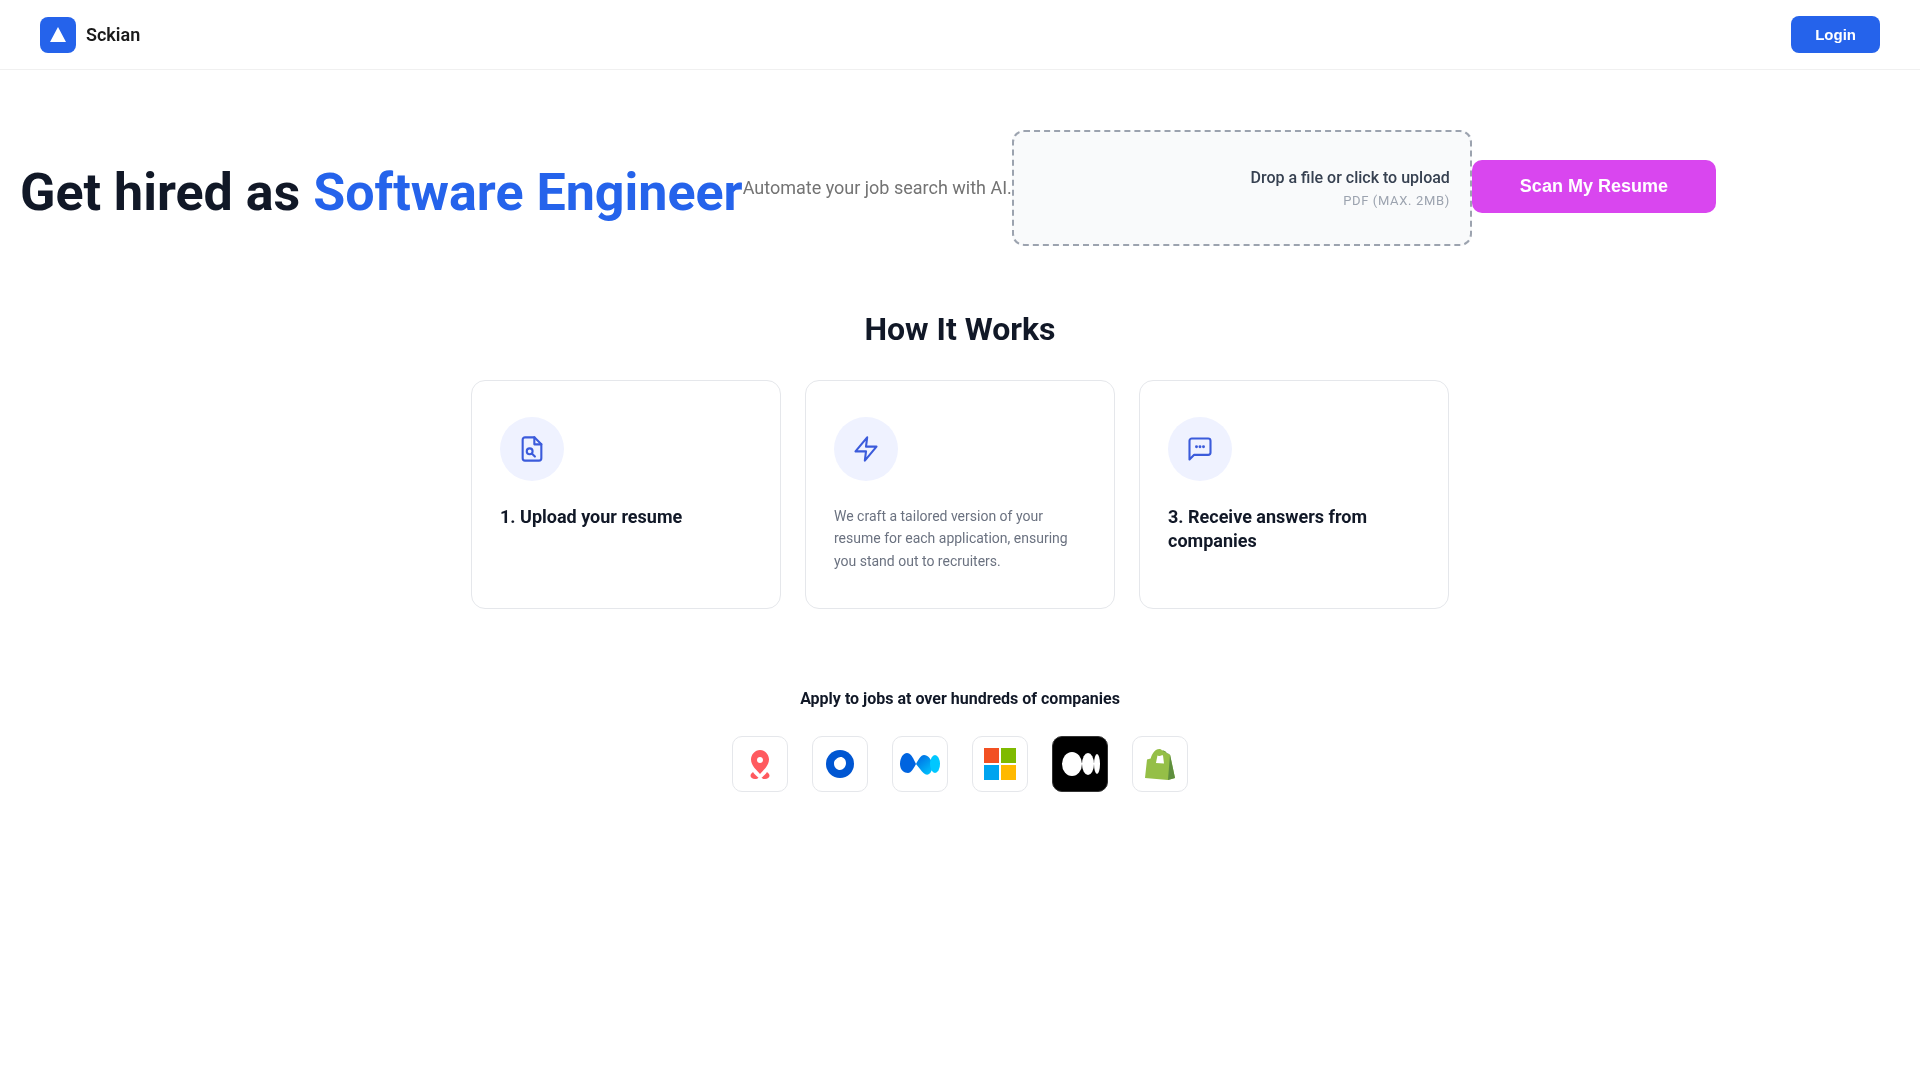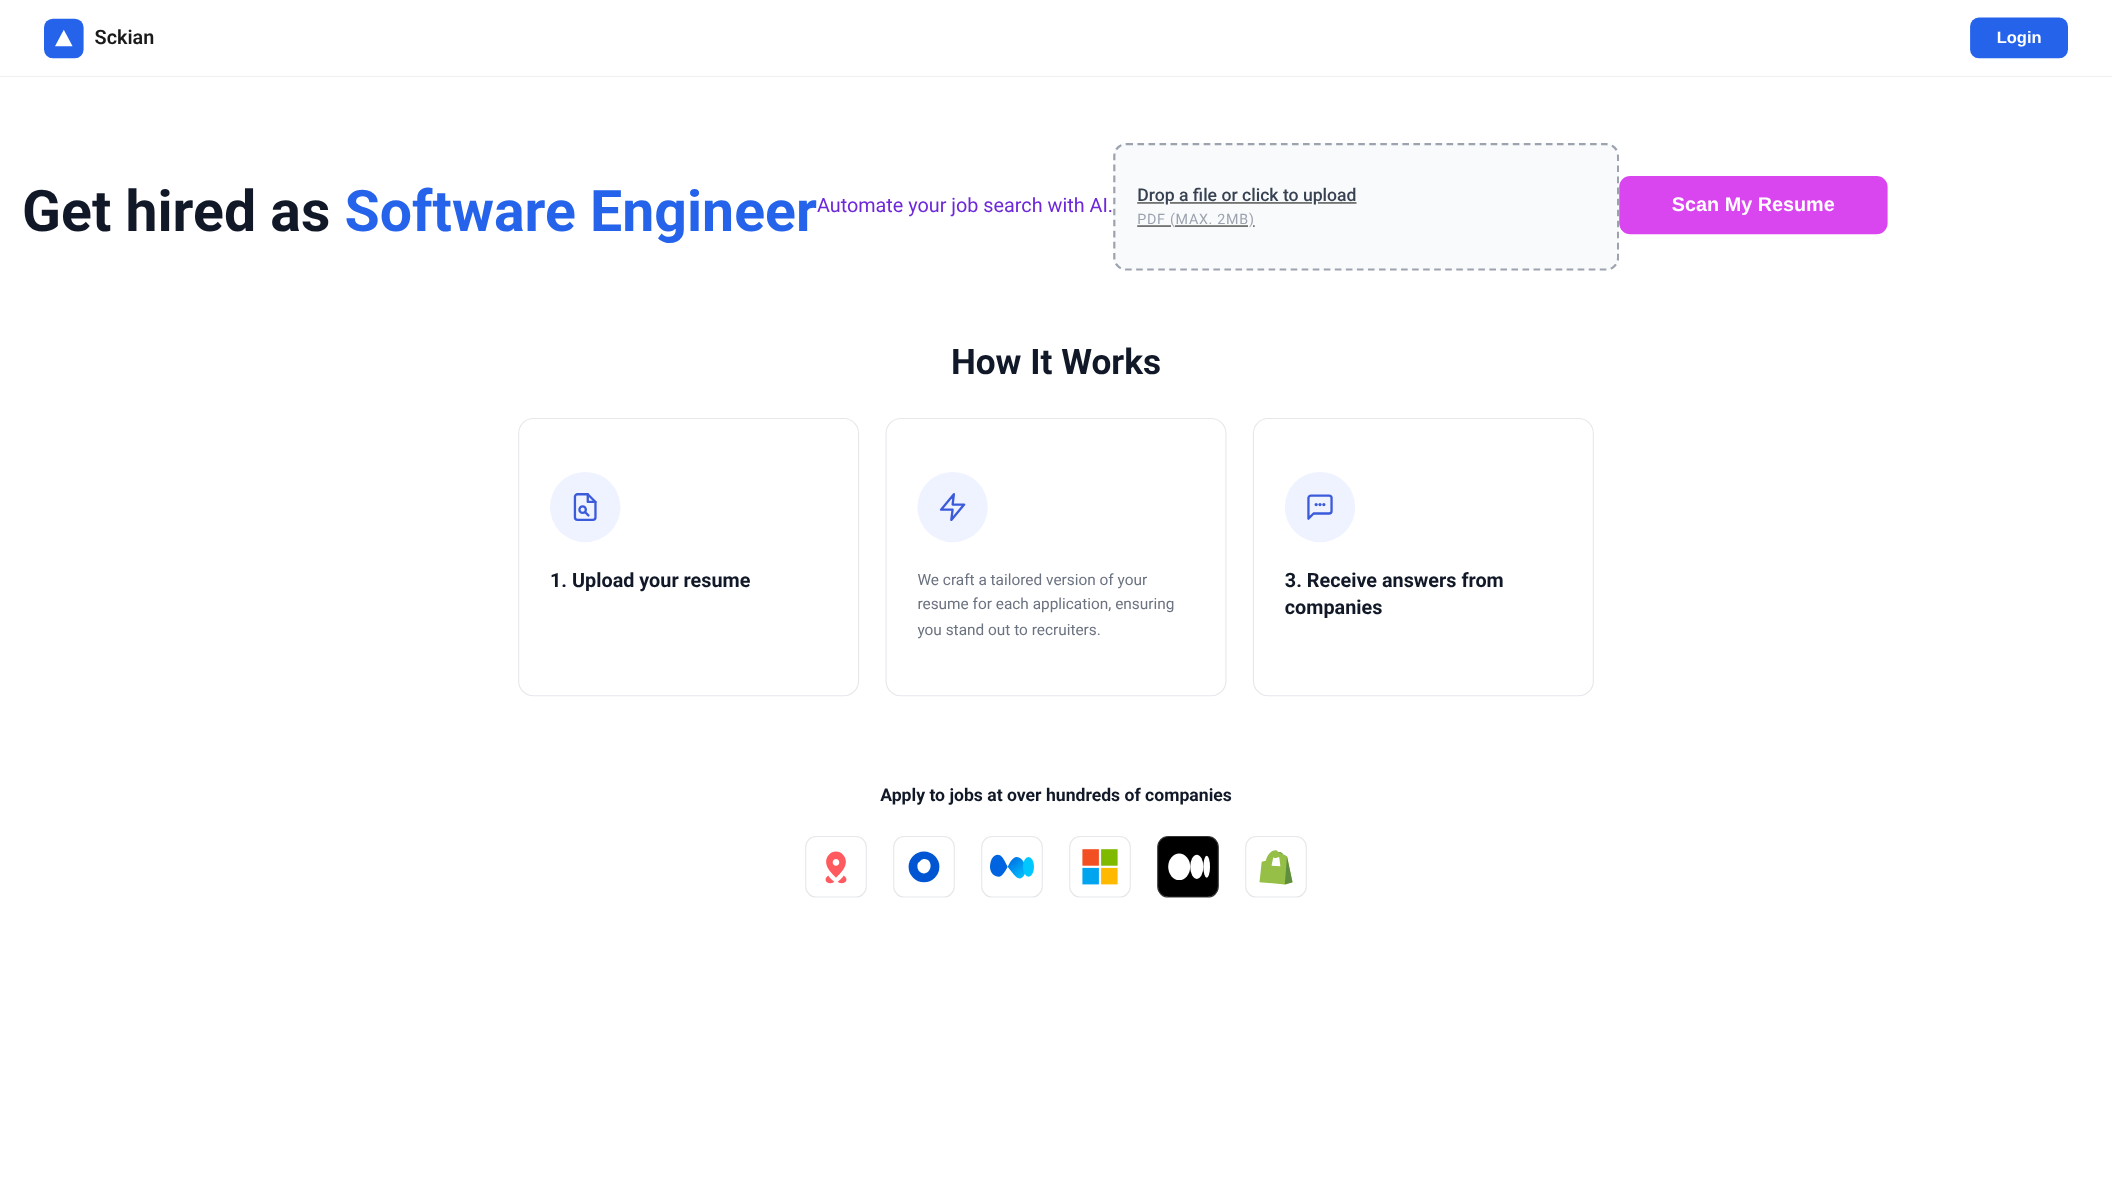--- a/index.html
+++ b/index.html
@@ -61,35 +61,34 @@
       font-size: 52px;
       font-weight: 700;
       color: #111827;
       margin-bottom: 16px;
     }
     .hero-heading-accent {
       color: #2563EB;
     }
     .hero-subtext {
       font-size: 18px;
-      color: #6d28d9;
+      color: #737373;
       margin-bottom: 25px;
     }
 
     
     .upload-area {
       width: 460px;
       border: 2px dashed #9ca3af;
       border-radius: 12px;
       background: #f9fafb;
       padding: 36px 20px;
       cursor: pointer;
       margin-bottom: 24px;
-      text-align: left;
-      text-decoration: underline;
+      text-align: right;
     }
     .upload-primary-text {
       font-size: 16px;
       color: #374151;
       font-weight: 500;
       margin-bottom: 6px;
     }
     .upload-secondary-text {
       font-size: 13px;
       color: #9ca3af;
@@ -125,21 +124,21 @@
     }
     .cards-row {
       display: flex;
       gap: 24px;
       justify-content: center;
     }
     .card {
       width: 310px;
       border: 1px solid #e5e7eb;
       border-radius: 14px;
-      padding: 48px 28px;
+      padding: 36px 28px;
       background: #fff;
     }
     .card-icon-wrapper {
       width: 64px;
       height: 64px;
       background: #eff2ff;
       border-radius: 50%;
       display: flex;
       align-items: center;
       justify-content: center;

